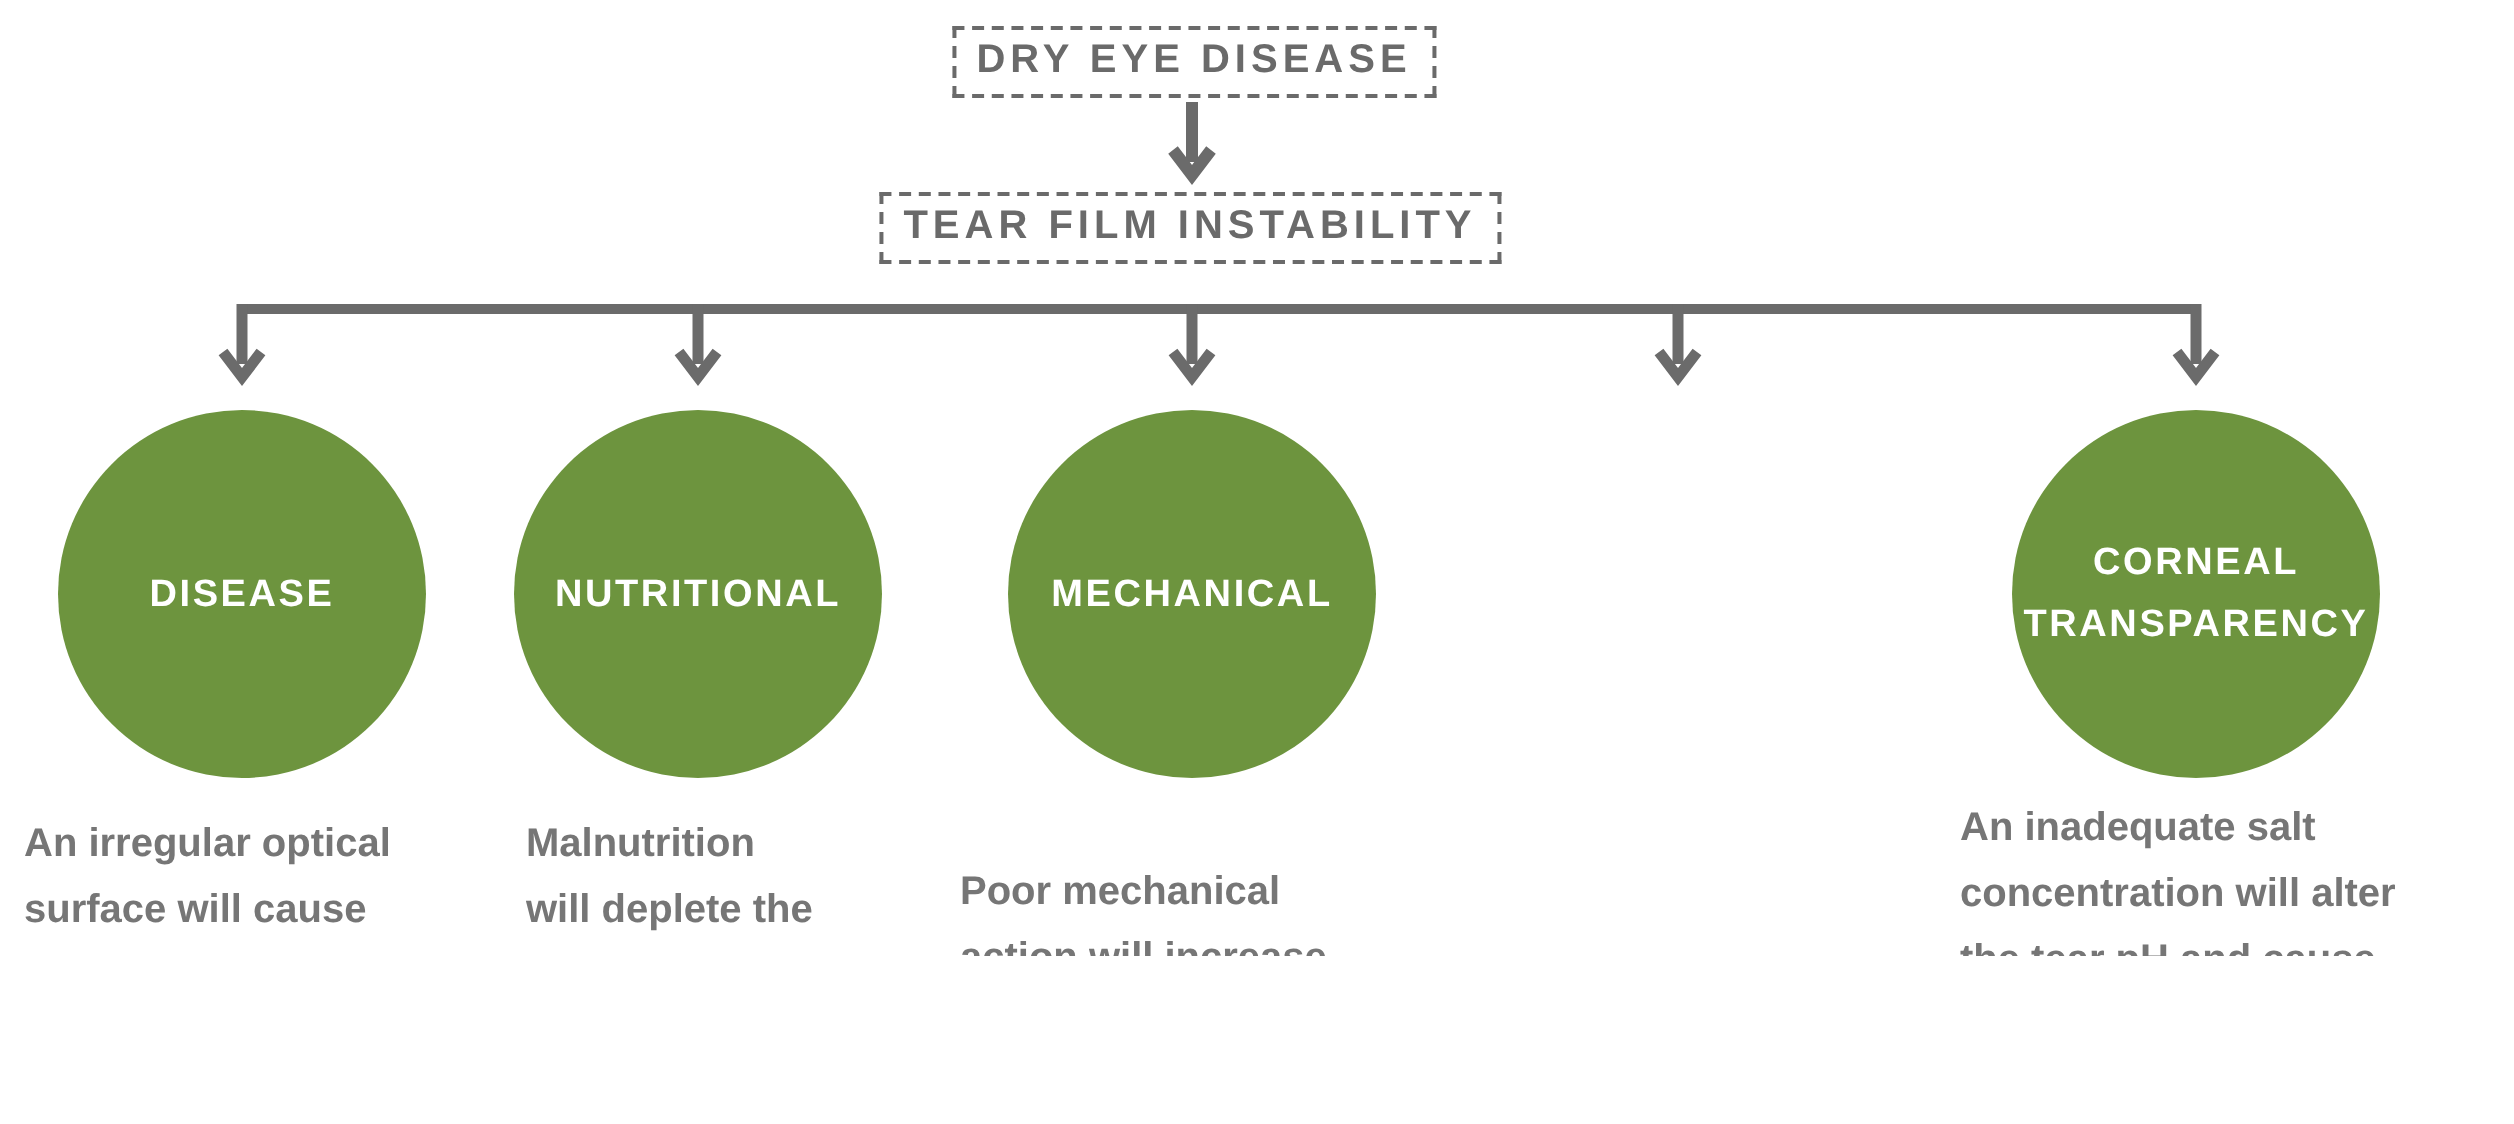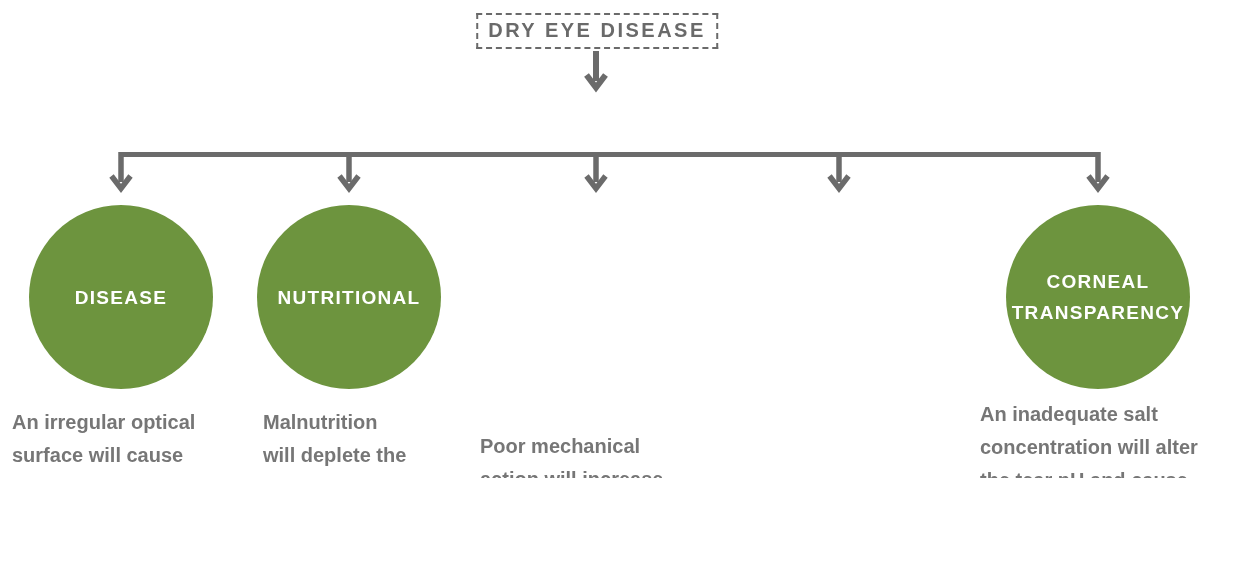--- a/index.html
+++ b/index.html
@@ -82,20 +82,23 @@
 </style>
 </head>
 <body>
 
 <div class="canvas">
 
   <div class="dashed-node node-root">
     <span>DRY EYE DISEASE</span>
   </div>
 
+  <div class="dashed-node node-secondary">
+    <span>TEAR FILM INSTABILITY</span>
+  </div>
 
   <svg class="connector-svg" viewBox="0 0 1257 562" aria-hidden="true">
 
     <g>
       <path d="M596 51 V 81" stroke-width="6"></path>
       <path d="M586.5 75 L596 87.5 L605.5 75" stroke-width="6" stroke-linejoin="miter"></path>
     </g>
 
     <path d="M121 154.5 H 1098" stroke-width="5"></path>
 
@@ -120,20 +123,23 @@
       <path d="M1088.5 176 L1098 188.5 L1107.5 176" stroke-width="5.5" stroke-linejoin="miter"></path>
     </g>
   </svg>
 
   <div class="circle circle-1">
     <span>DISEASE</span>
   </div>
   <div class="circle circle-2">
     <span>NUTRITIONAL</span>
   </div>
+  <div class="circle circle-3">
+    <span>MECHANICAL</span>
+  </div>
   <div class="circle circle-5">
     <span>CORNEAL
 TRANSPARENCY</span>
   </div>
 
   <div class="desc desc-1">An irregular optical
 surface will cause
 oxygen vision.</div>
   <div class="desc desc-2">Malnutrition
 will deplete the

